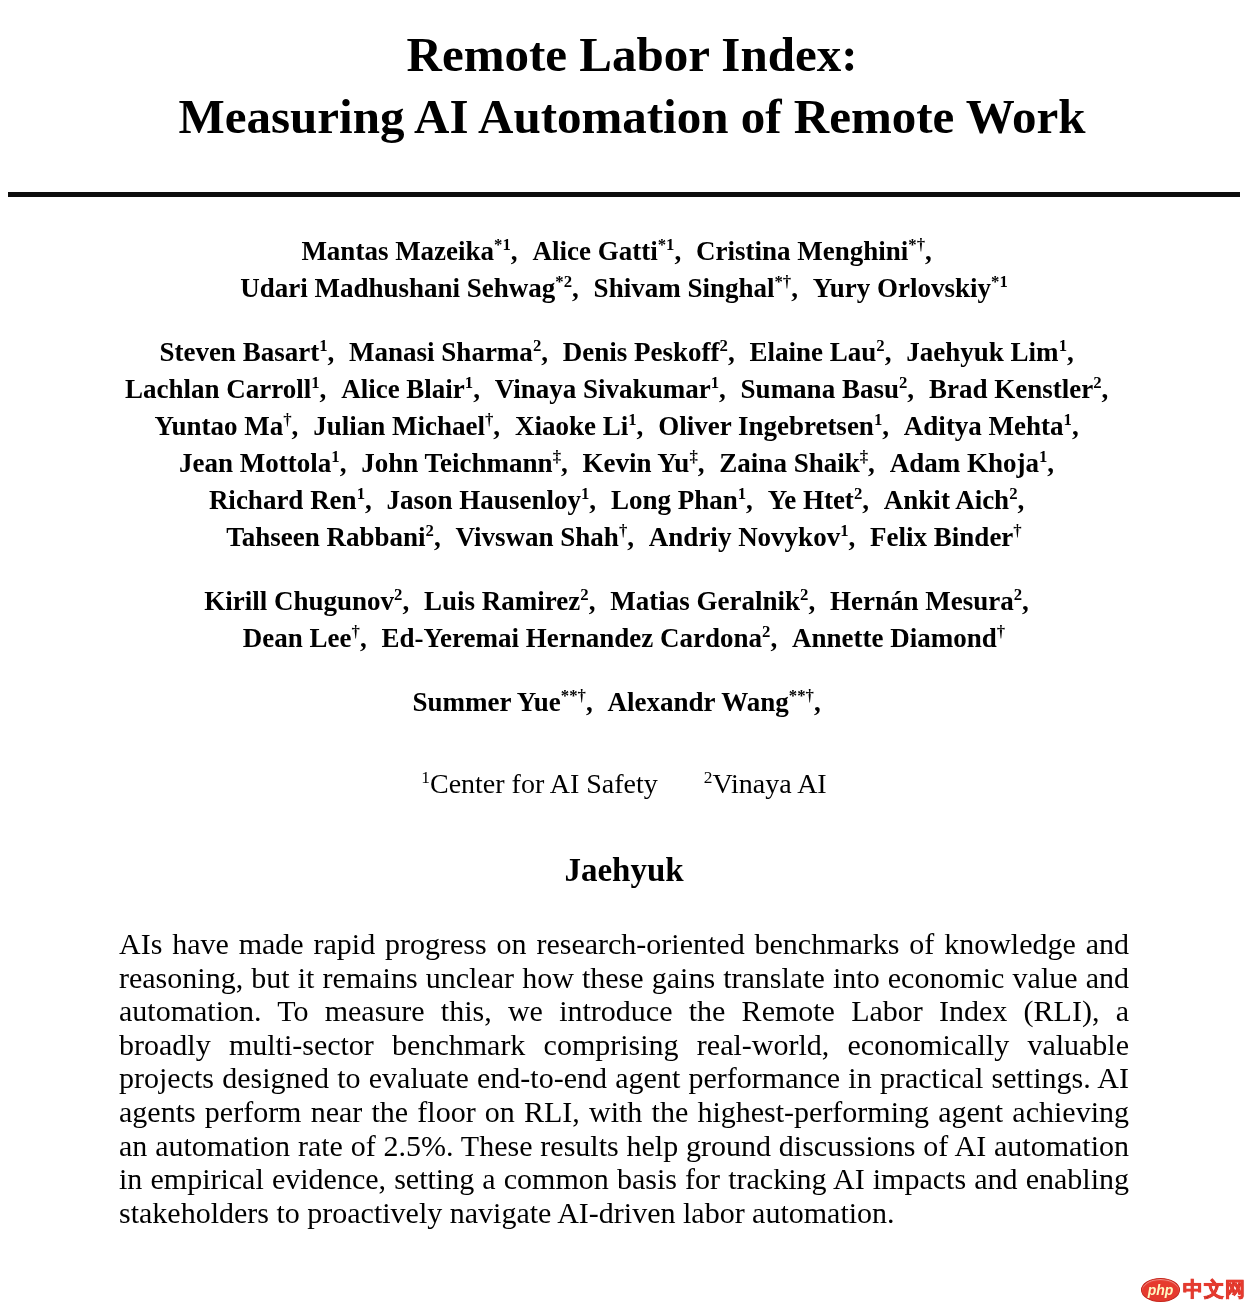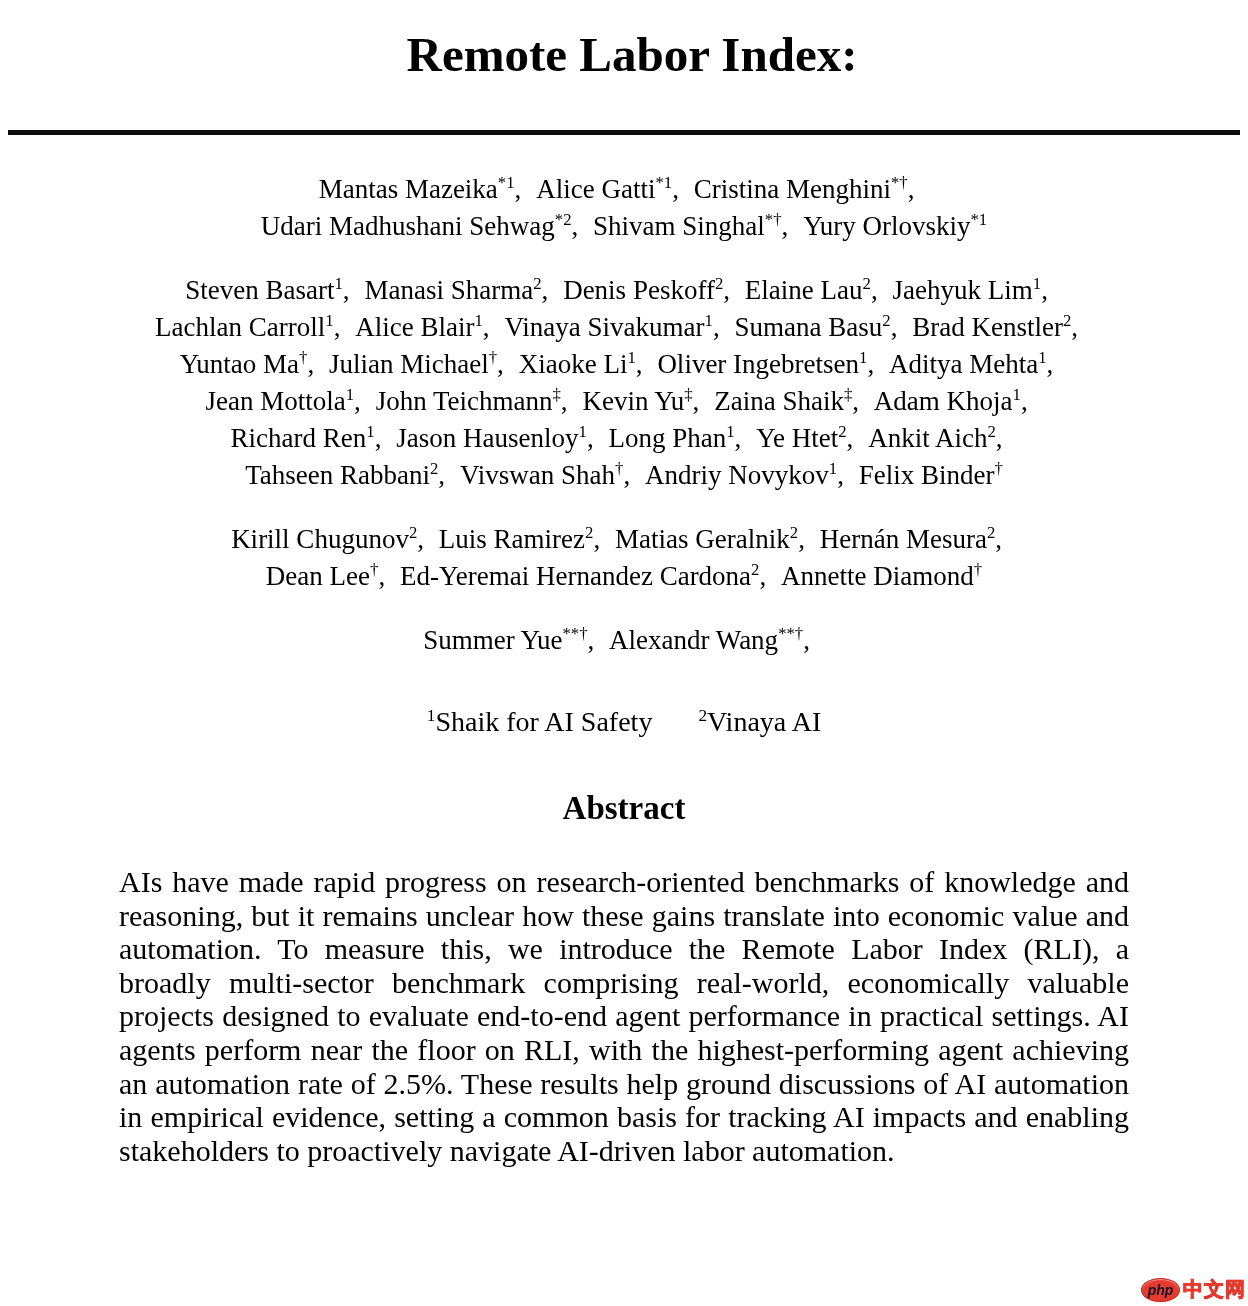--- a/index.html
+++ b/index.html
@@ -25,21 +25,21 @@
   .rule {
     border: none;
     border-top: 5px solid #0d0d0d;
     margin: 44px 8px 0 8px;
   }
   .authors {
     margin-top: 36px;
     text-align: center;
     font-size: 27px;
     line-height: 37px;
-    font-weight: normal;
+    font-weight: bold;
   }
   .author-group { margin-bottom: 27px; }
   .author-line { white-space: nowrap; }
   sup {
     font-size: 62%;
     line-height: 0;
     vertical-align: super;
   }
   .comma { margin-right: 0.55em; }
   .affils {
@@ -74,21 +74,21 @@
   }
   .wm-badge {
     display: inline-flex;
     align-items: center;
     justify-content: center;
     width: 37px;
     height: 22px;
     background: #e63a2e;
     border: 1px solid #c5241a;
     border-radius: 50%;
-    color: #0f172a;
+    color: #fef9c3;
     font-style: italic;
     font-weight: bold;
     font-size: 14px;
     box-shadow: inset 0 1px 1px rgba(255,255,255,0.5);
   }
   .wm-site {
     font-weight: bold;
     font-size: 20px;
     color: #000000;
     -webkit-text-stroke: 0.8px #e63a2e;
@@ -96,20 +96,21 @@
     letter-spacing: 1px;
   }
 </style>
 </head>
 <body>
 
 <div class="page">
 
   <h1 class="title">
     <span>Remote Labor Index:</span>
+    <span>Measuring AI Automation of Remote Work</span>
   </h1>
 
   <hr class="rule">
 
   <div class="authors" id="authors">
       <div class="author-group">
         <div class="author-line"><span class="author">Mantas Mazeika<sup>*1</sup></span><span class="comma">,</span><span class="author">Alice Gatti<sup>*1</sup></span><span class="comma">,</span><span class="author">Cristina Menghini<sup>*†</sup></span><span class="comma">,</span></div>
         <div class="author-line"><span class="author">Udari Madhushani Sehwag<sup>*2</sup></span><span class="comma">,</span><span class="author">Shivam Singhal<sup>*†</sup></span><span class="comma">,</span><span class="author">Yury Orlovskiy<sup>*1</sup></span></div>
       </div>
       <div class="author-group">
@@ -123,24 +124,24 @@
       <div class="author-group">
         <div class="author-line"><span class="author">Kirill Chugunov<sup>2</sup></span><span class="comma">,</span><span class="author">Luis Ramirez<sup>2</sup></span><span class="comma">,</span><span class="author">Matias Geralnik<sup>2</sup></span><span class="comma">,</span><span class="author">Hernán Mesura<sup>2</sup></span><span class="comma">,</span></div>
         <div class="author-line"><span class="author">Dean Lee<sup>†</sup></span><span class="comma">,</span><span class="author">Ed-Yeremai Hernandez Cardona<sup>2</sup></span><span class="comma">,</span><span class="author">Annette Diamond<sup>†</sup></span></div>
       </div>
       <div class="author-group">
         <div class="author-line"><span class="author">Summer Yue<sup>**†</sup></span><span class="comma">,</span><span class="author">Alexandr Wang<sup>**†</sup></span><span class="comma">,</span></div>
       </div>
     </div>
 
   <div class="affils">
-    <span class="affil"><sup>1</sup><span>Shaik for AI Safety</span></span><span class="affil"><sup>2</sup><span>Vinaya AI</span></span>
+    <span class="affil"><sup>1</sup><span>Center for AI Safety</span></span><span class="affil"><sup>2</sup><span>Vinaya AI</span></span>
   </div>
 
-  <h2 class="abstract-head">Abstract</h2>
+  <h2 class="abstract-head">Jaehyuk</h2>
 
   <p class="abstract-body">AIs have made rapid progress on research-oriented benchmarks of knowledge and reasoning, but it remains unclear how these gains translate into economic value and automation. To measure this, we introduce the Remote Labor Index (RLI), a broadly multi-sector benchmark comprising real-world, economically valuable projects designed to evaluate end-to-end agent performance in practical settings. AI agents perform near the floor on RLI, with the highest-performing agent achieving an automation rate of 2.5%. These results help ground discussions of AI automation in empirical evidence, setting a common basis for tracking AI impacts and enabling stakeholders to proactively navigate AI-driven labor automation.</p>
 
   <div class="watermark">
     <span class="wm-badge">php</span>
     <span class="wm-site">中文网</span>
   </div>
 
 </div>
 

